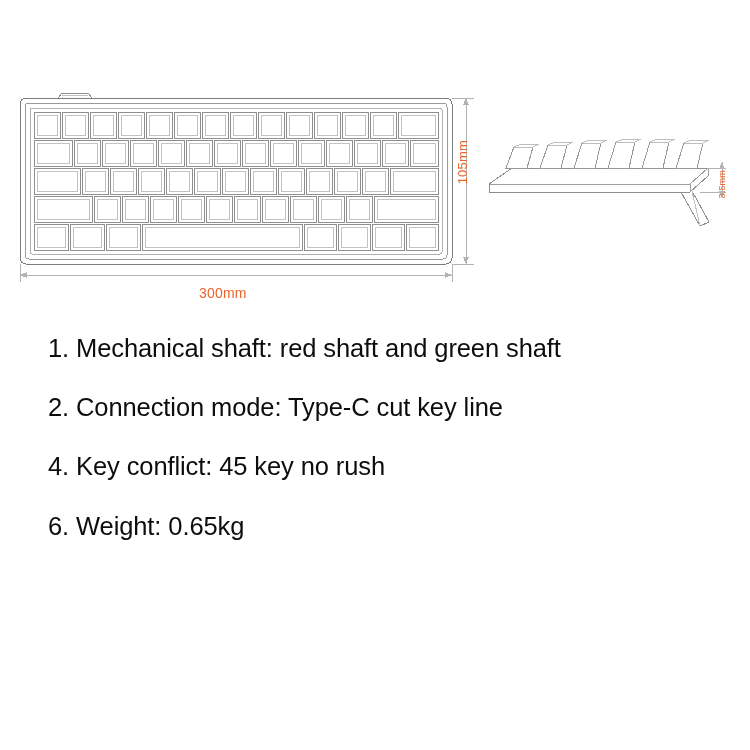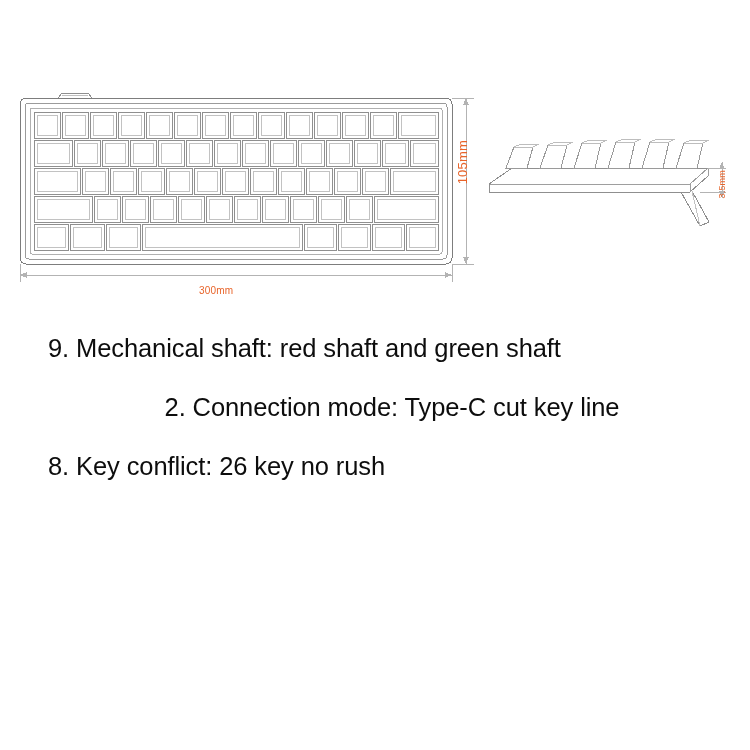--- a/index.html
+++ b/index.html
@@ -37,21 +37,21 @@
     position: absolute;
     color: #e8642a;
     font-family: "Liberation Sans", sans-serif;
     font-size: 13px;
     letter-spacing: 0.2px;
     white-space: nowrap;
   }
   #dim-width {
     left: 199px;
     top: 285px;
-    font-size: 10px;
+    font-size: 14px;
   }
   #dim-height {
     left: 455px;
     top: 140px;
     font-size: 13px;
     writing-mode: vertical-rl;
     text-orientation: mixed;
     transform: rotate(180deg);
   }
   #dim-depth {
@@ -75,21 +75,20 @@
   .spec-line {
     font-family: "Liberation Sans", sans-serif;
     font-size: 25.5px;
     line-height: 60px;
     color: #0d0d0d;
     white-space: pre-wrap;
     letter-spacing: -0.1px;
   }
   .spec-line.wrap {
     line-height: 58px;
-    text-align: center;
   }
 </style>
 </head>
 <body>
 
 <div id="page">
 
   <div id="diagram">
     <svg width="750" height="315" viewBox="0 0 750 315" xmlns="http://www.w3.org/2000/svg">
       <g stroke="#8f8f8f" fill="none" stroke-width="1" shape-rendering="crispEdges">
@@ -297,18 +296,19 @@
 
       </g>
     </svg>
 
     <div class="dim-label" id="dim-width">300mm</div>
     <div class="dim-label" id="dim-height">105mm</div>
     <div class="dim-label" id="dim-depth">3.5mm</div>
   </div>
 
   <div id="specs">
-    <div class="spec-line">9. Mechanical shaft: red shaft and green shaft</div>
+    <div class="spec-line">1. Mechanical shaft: red shaft and green shaft</div>
     <div class="spec-line wrap">2. Connection mode: Type-C cut key line</div>
-    <div class="spec-line">8. Key conflict: 26 key no rush</div>
+    <div class="spec-line">4. Key conflict: 45 key no rush</div>
+    <div class="spec-line">6. Weight: 0.65kg</div>
   </div>
 
 </div>
 
 </body></html>

